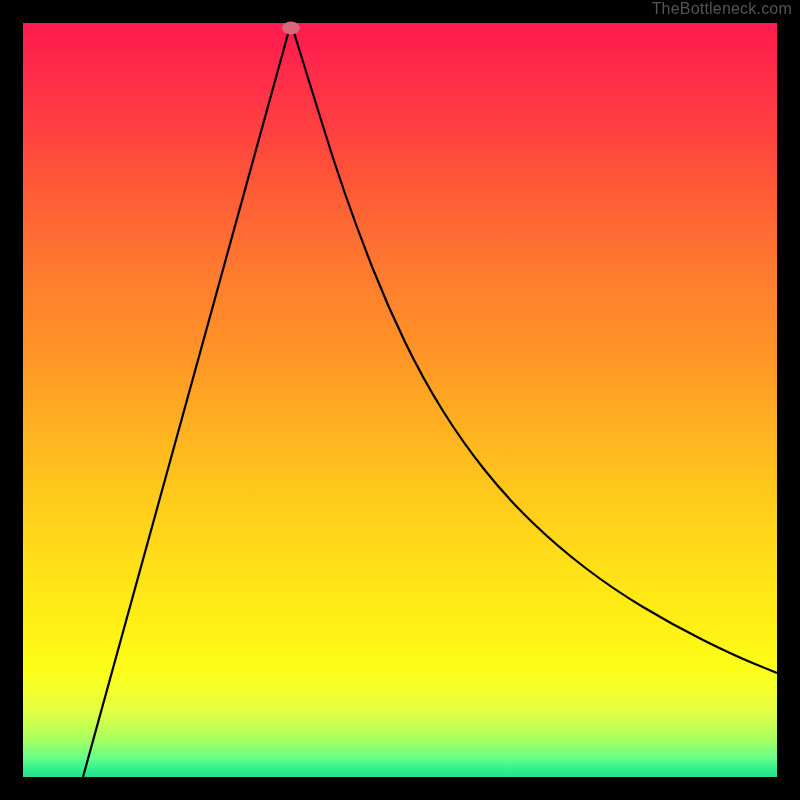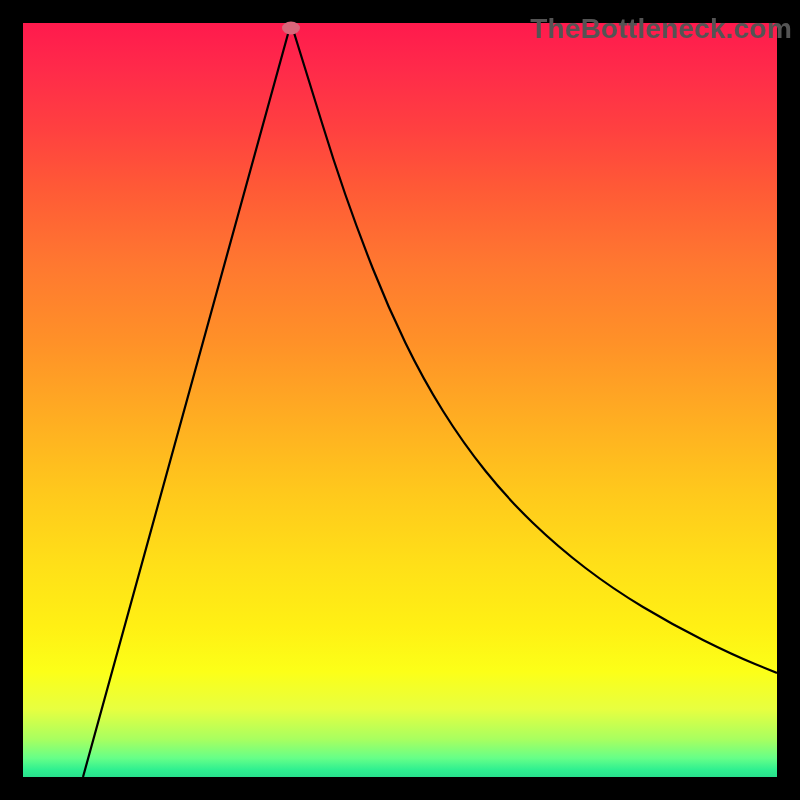--- a/index.html
+++ b/index.html
@@ -32,25 +32,25 @@
       #fcff18 86%,
       #e7ff40 91%,
       #a8ff60 95%,
       #66ff88 97.5%,
       #30f090 99%,
       #28e08c 100%
     );
   }
   .watermark {
     position: absolute;
-    top: 13px;
+    top: 0;
     right: 8px;
     color: #545454;
-    font-size: 28px;
-    font-weight: 700;
+    font-size: 16px;
+    font-weight: 400;
     letter-spacing: 0.2px;
     z-index: 5;
   }
   svg {
     position: absolute;
     left: 0;
     top: 0;
   }
   .marker {
     position: absolute;

